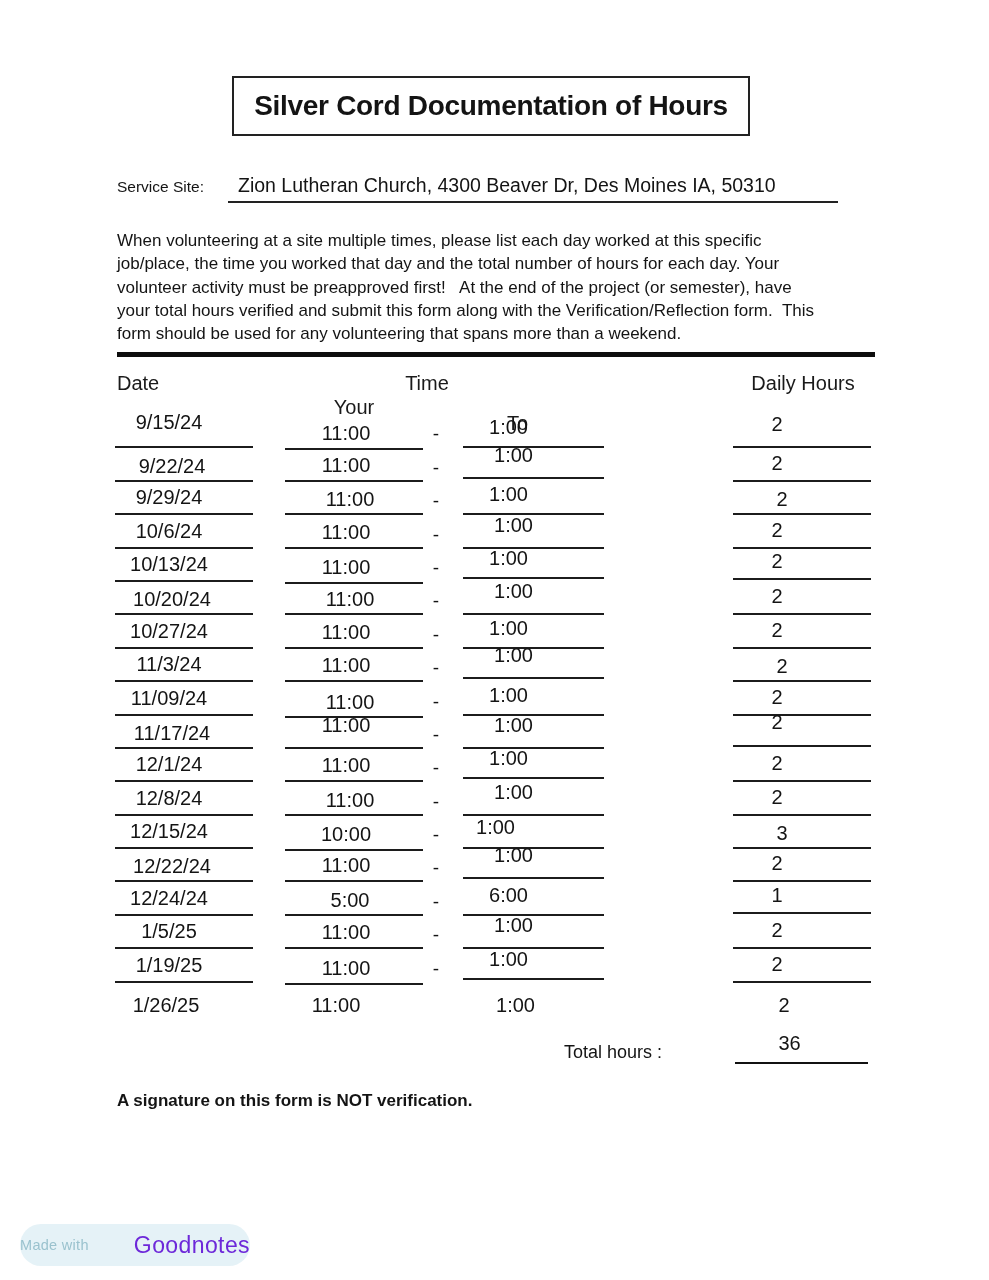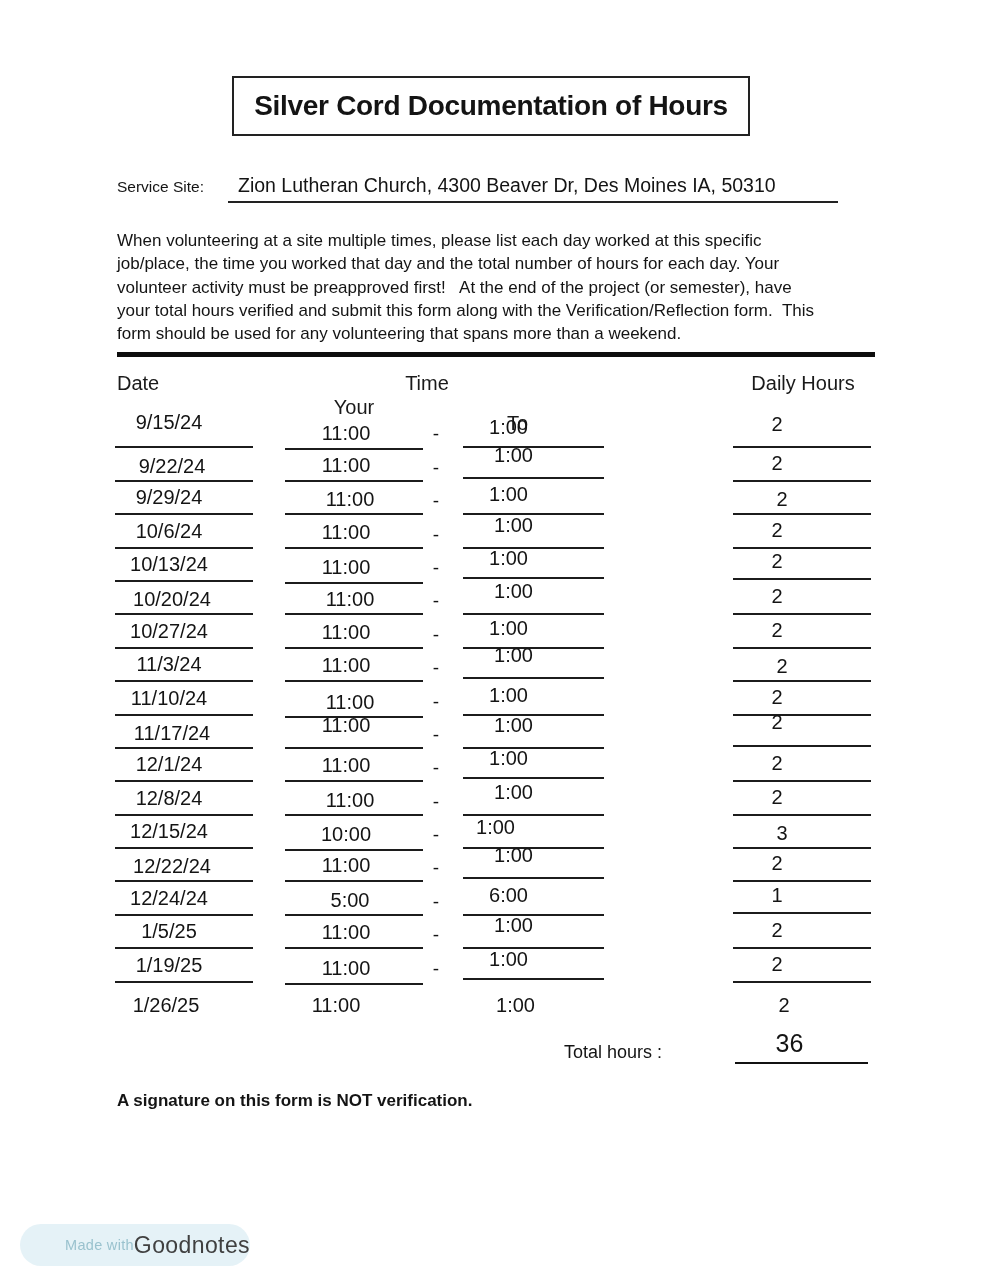--- a/index.html
+++ b/index.html
@@ -68,31 +68,31 @@
   .row:nth-child(4n+1) .c-from    { bottom:-2px; }
   .row:nth-child(5n) .c-hours     { bottom:2px; }
   .row:last-child .cell { border-bottom:none; }
   .row:last-child .c-dash { display:none; }
   .row:last-child .txt { transform:translate(-18px,2px) !important; }
 
   .total-label { position:absolute; left:564px; top:1042px; font-size:18px; }
   .total-value {
     position:absolute; left:735px; top:1030px; width:133px; height:34px;
     border-bottom:2px solid #111; box-sizing:border-box;
-    text-align:center; font-size:25px; line-height:26px;
+    text-align:center; font-size:20px; line-height:26px;
   }
   .total-value .txt { display:inline-block; transform:translateX(-12px); }
 
   .footer { position:absolute; left:117px; top:1089px; width:800px; font-size:17px; line-height:24px; }
   .footer .bold { font-weight:700; }
 
   .badge {
     position:absolute; left:20px; top:1224px; width:230px; height:42px;
-    border-radius:22px; display:flex; align-items:center; justify-content:flex-end;
-    gap:0; cursor:pointer;
+    border-radius:22px; display:flex; align-items:center; justify-content:space-between;
+    gap:9px; cursor:pointer;
   }
   .badge-made  { font-size:14.5px; letter-spacing:0.3px; }
   .badge-brand { font-size:23px; letter-spacing:0.4px; }
 </style>
 </head>
 <body>
 
 <div class="page">
 
   <div class="title-box">
@@ -242,21 +242,21 @@
       <div class="cell c-to">
         <span class="txt">1:00</span>
       </div>
       <div class="cell c-hours">
         <span class="txt">2</span>
       </div>
     </div>
 
     <div class="row">
       <div class="cell c-date">
-        <span class="txt">11/10/24</span>
+        <span class="txt">11/09/24</span>
       </div>
       <div class="cell c-from">
         <span class="txt">11:00</span>
       </div>
       <div class="c-dash">-</div>
       <div class="cell c-to">
         <span class="txt">1:00</span>
       </div>
       <div class="cell c-hours">
         <span class="txt">2</span>
@@ -412,16 +412,16 @@
   <div class="total-value">
     <span class="txt">36</span>
   </div>
 
   <div class="footer">
     <div class="bold">A signature on this form is NOT verification.</div>
   </div>
 
   <div class="badge" style="background-color: rgb(229, 242, 247);">
     <span class="badge-made" style="color: rgb(154, 194, 206);">Made with</span>
-    <span class="badge-brand" style="color: #404040;">Goodnotes</span>
+    <span class="badge-brand" style="color: #6d28d9;">Goodnotes</span>
   </div>
 
 </div>
 
 </body></html>

